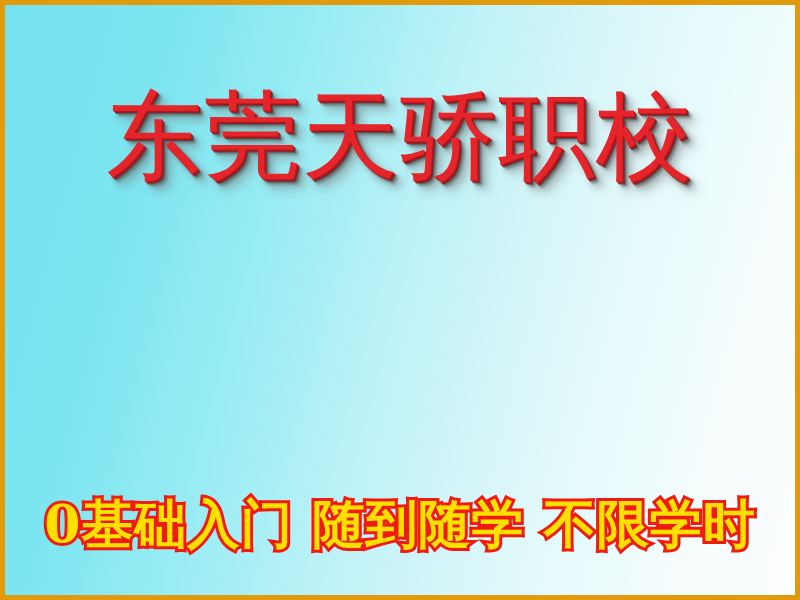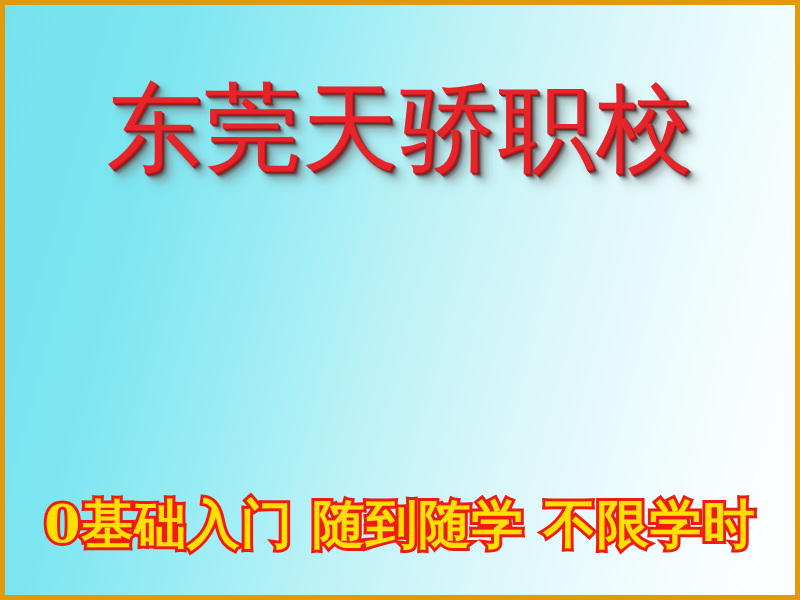--- a/index.html
+++ b/index.html
@@ -36,21 +36,21 @@
     position: absolute;
     left: 0;
     right: 0;
     top: 72px;
     height: 118px;
     display: flex;
     align-items: center;
     justify-content: center;
   }
   .title-text {
-    font-family: Liberation Mono, monospace;
+    font-family: Liberation Sans, sans-serif;
     font-size: 96px;
     line-height: 1.05;
     font-weight: 400;
     letter-spacing: 2px;
     color: #e6252b;
     white-space: nowrap;
     text-shadow:
        1px  1px 0 #b81a1f,
        2px  2px 0 #9d1519,
        3px  3px 1px rgba(70,70,70,.85),

